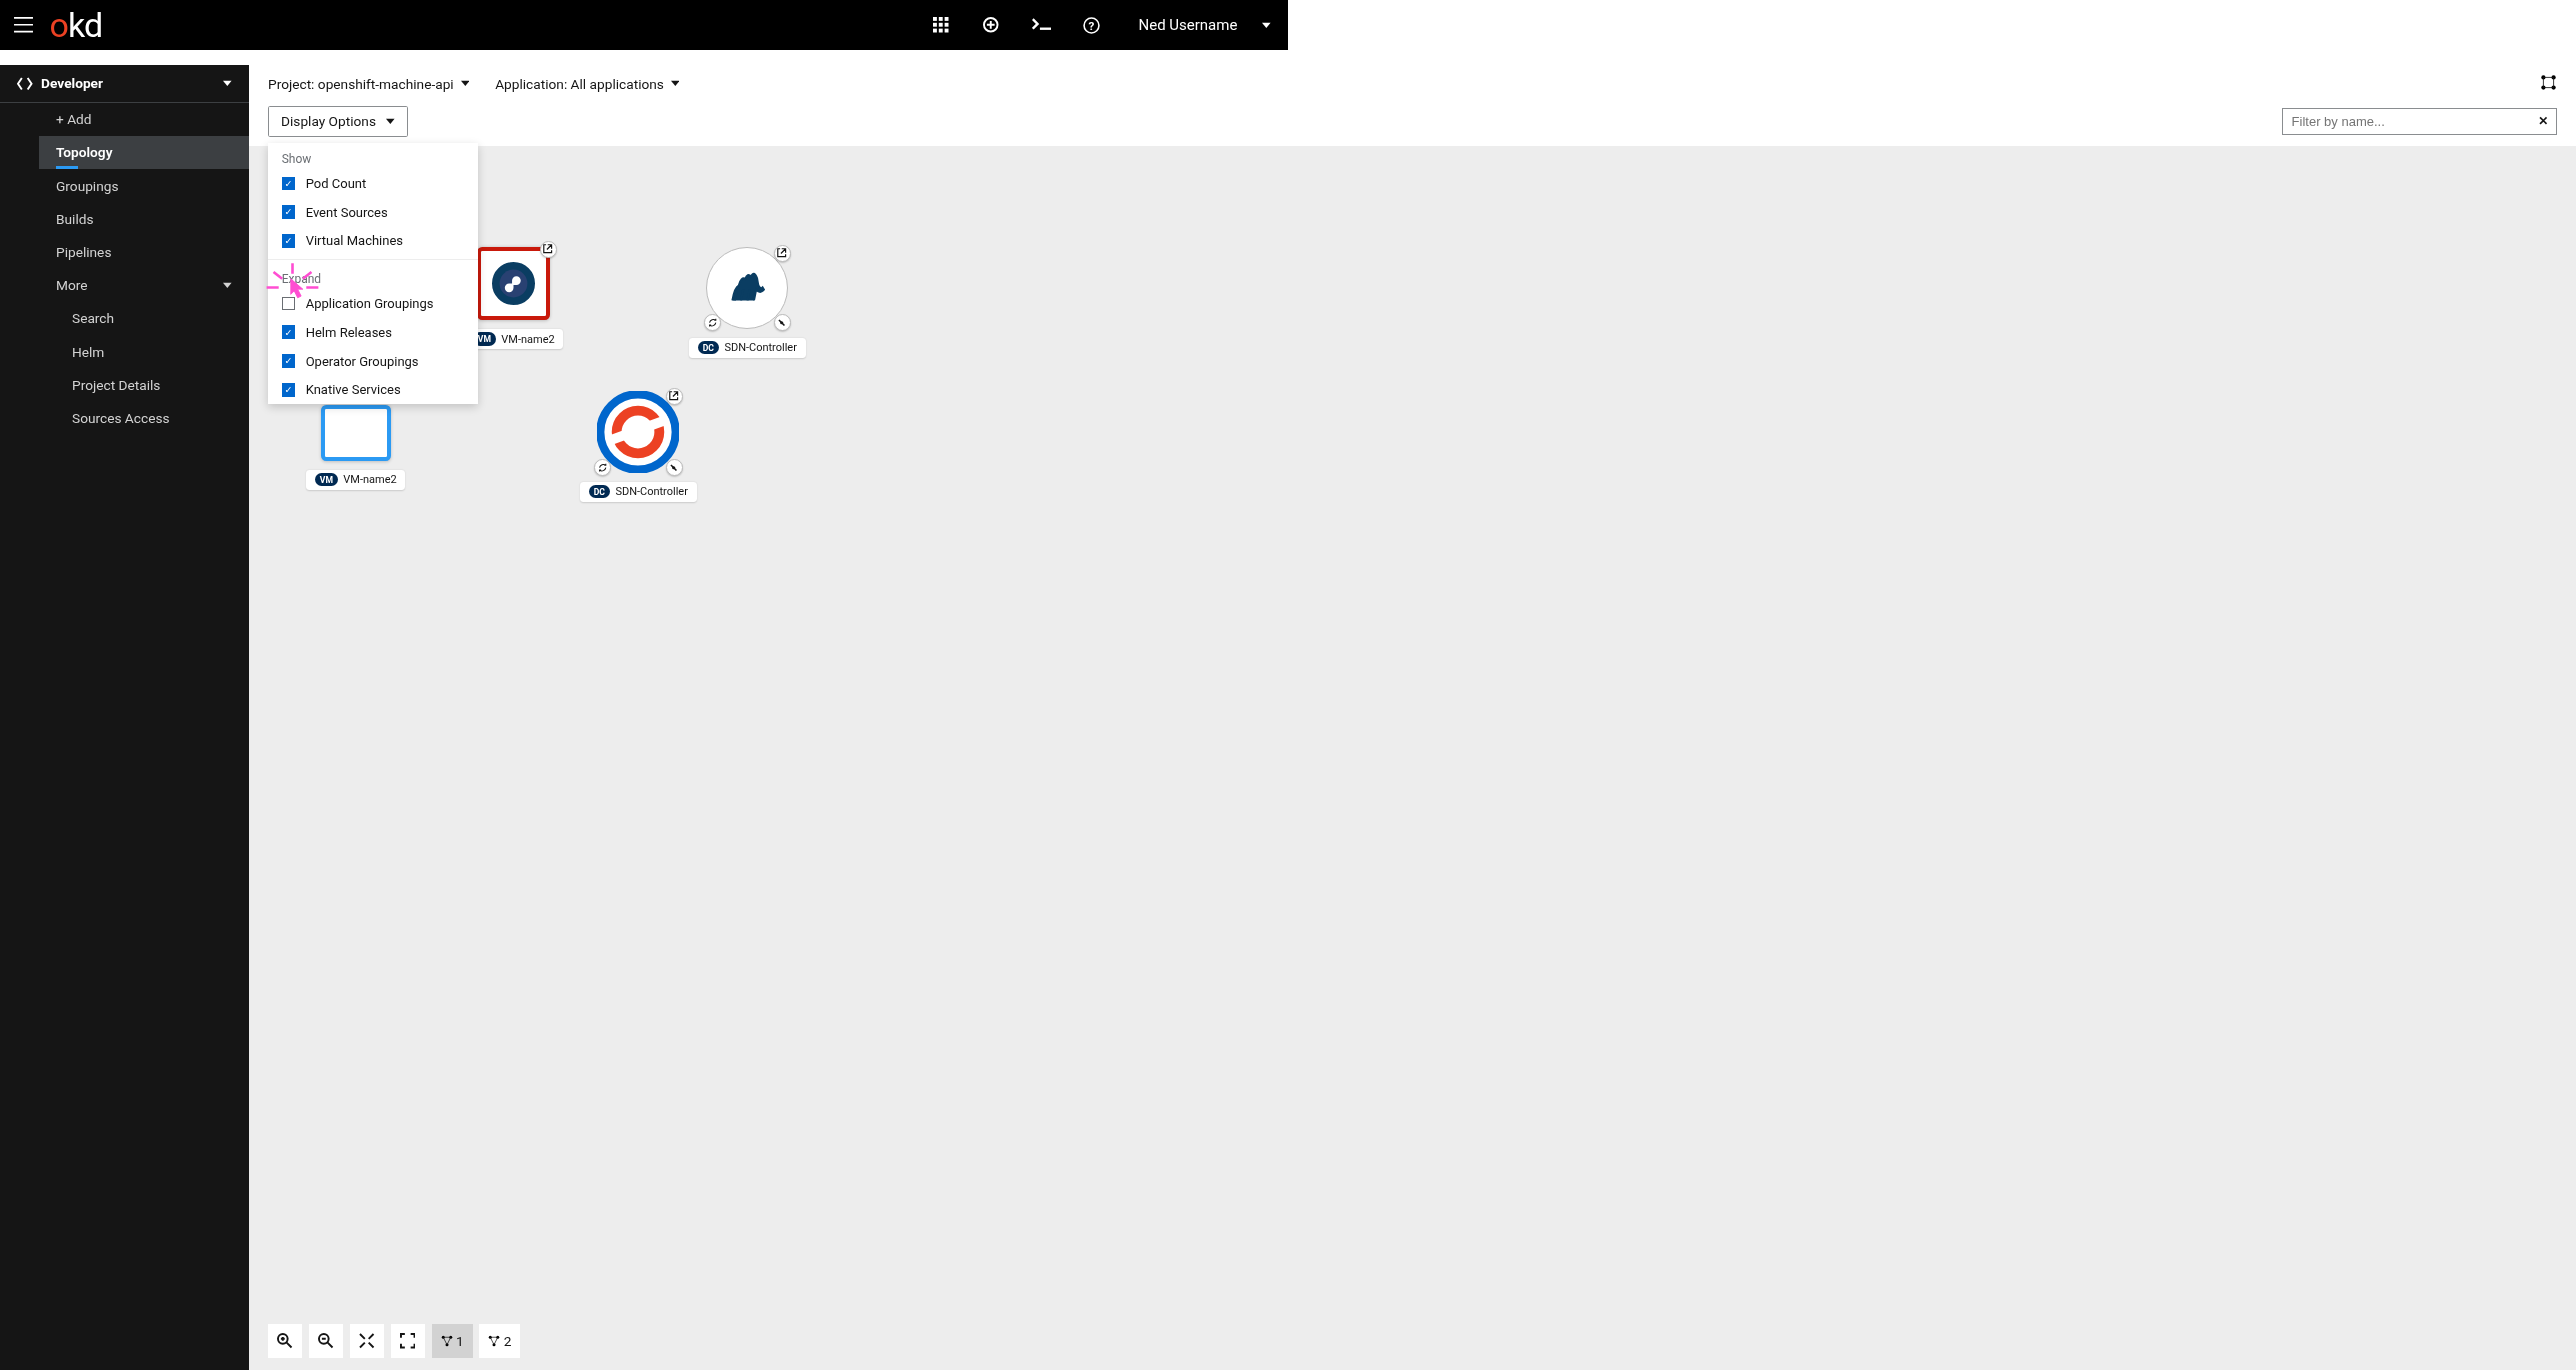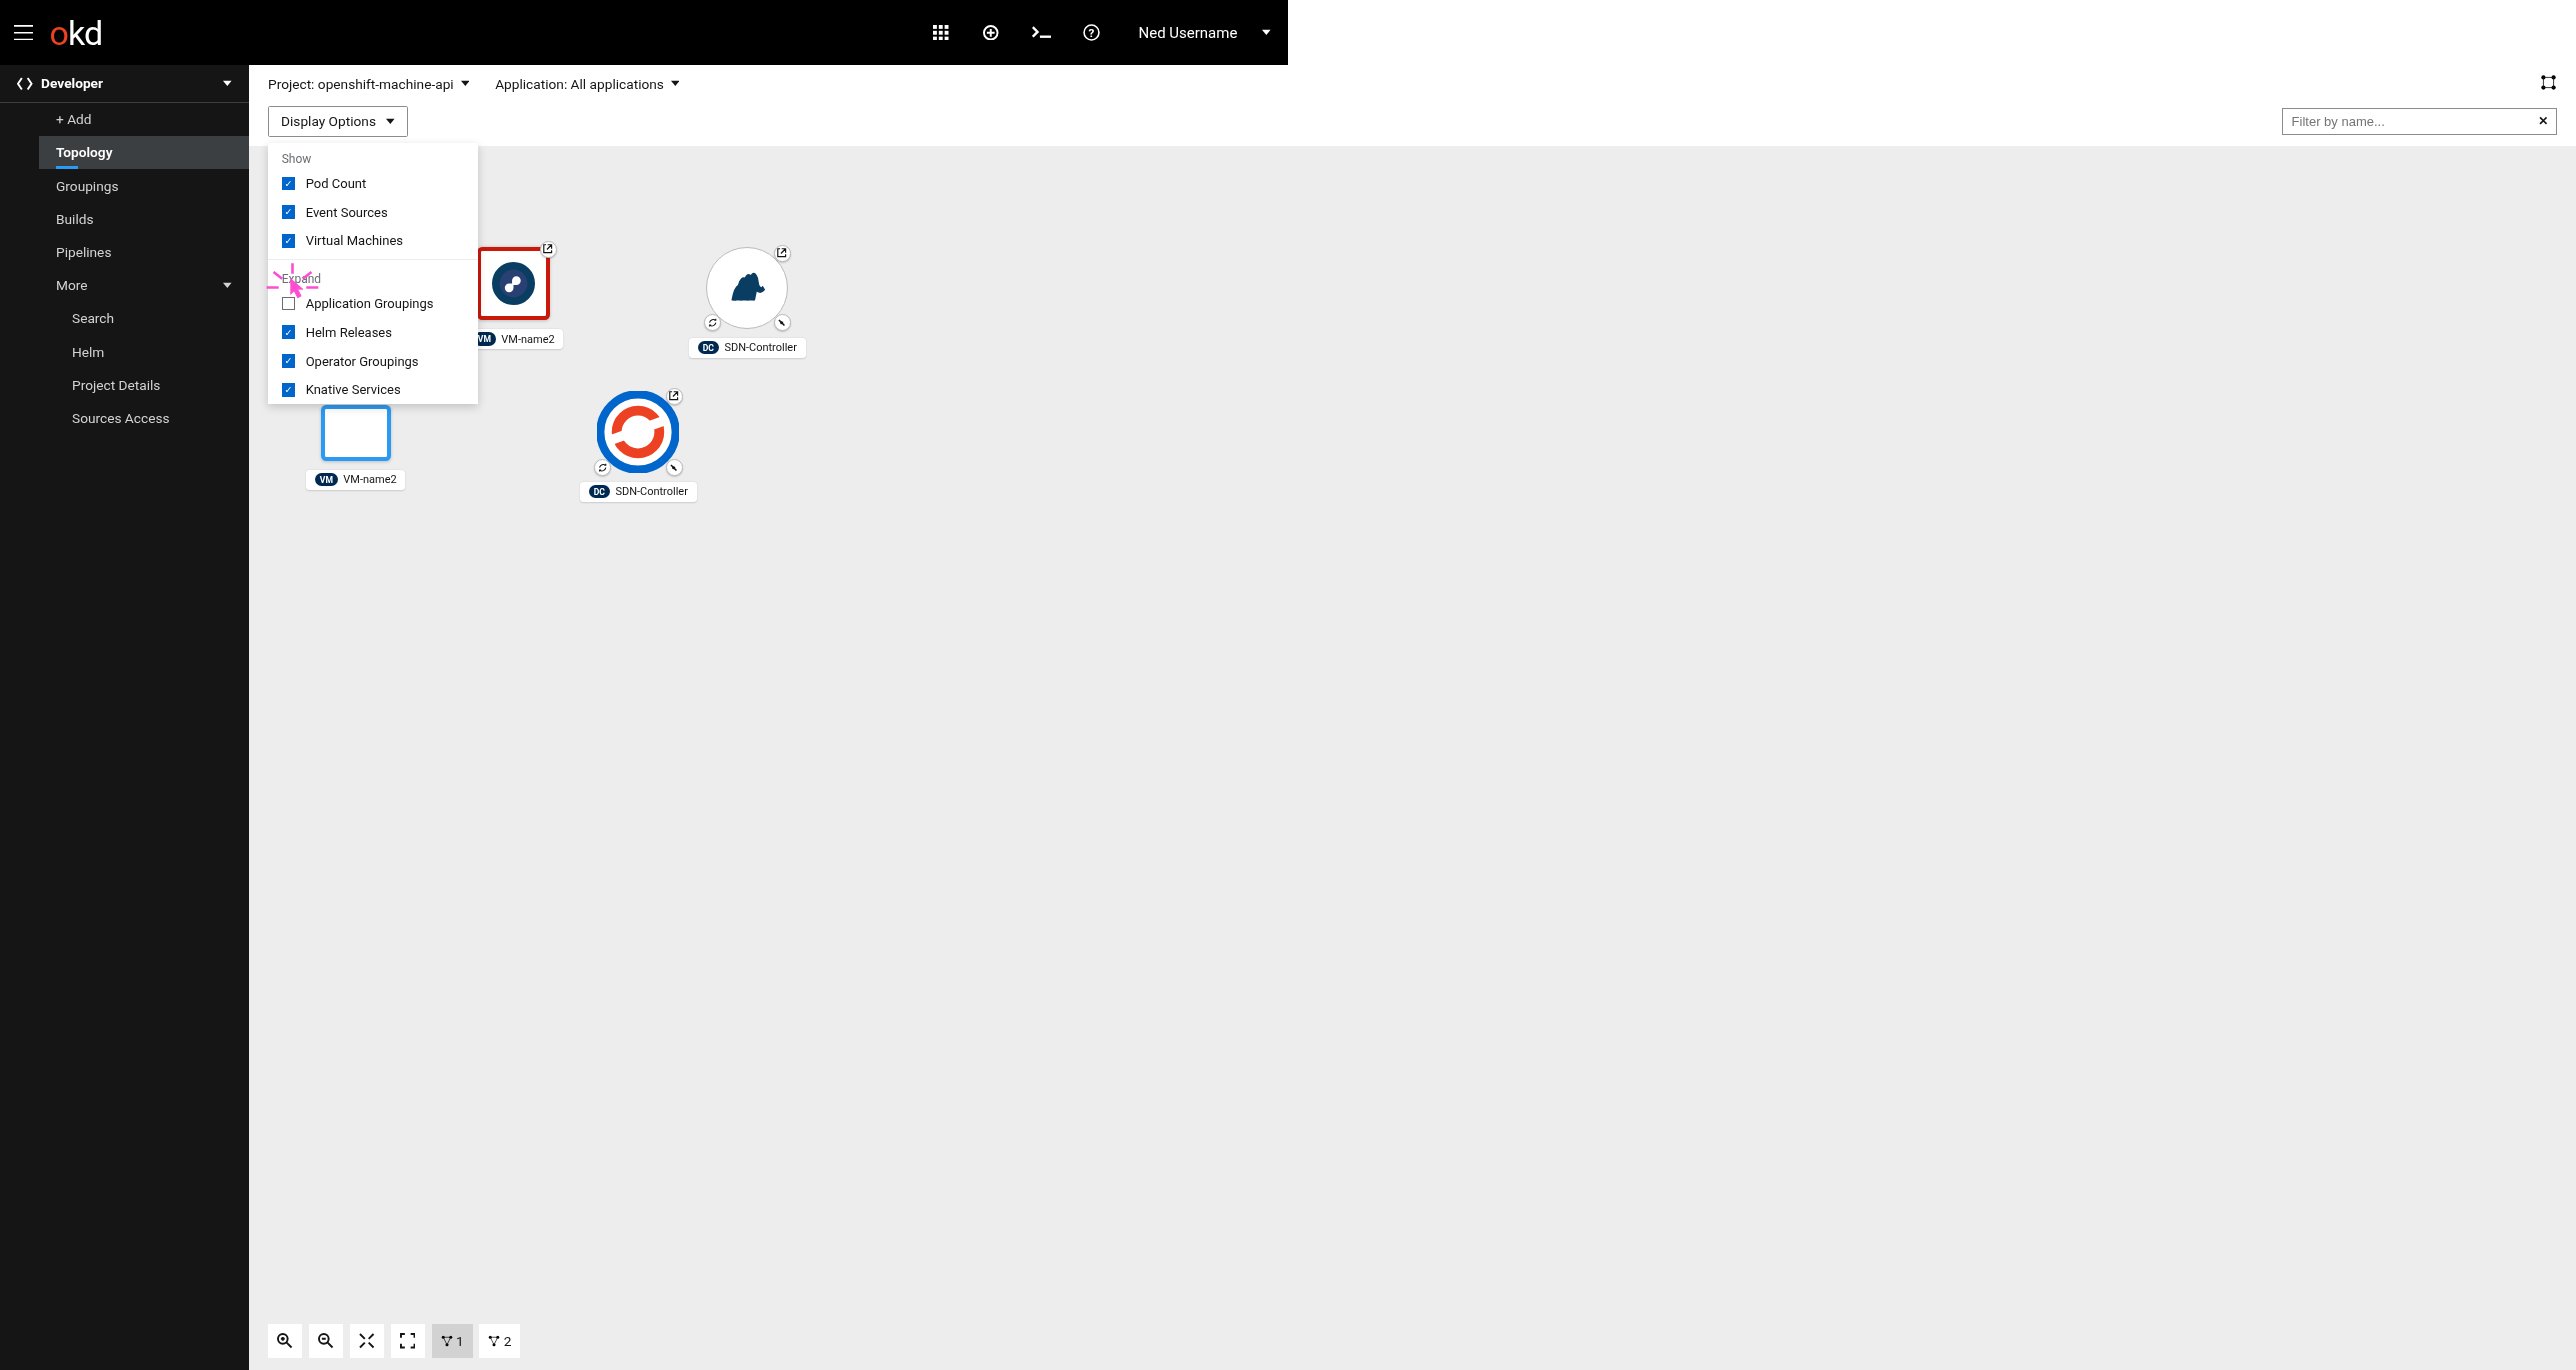--- a/index.html
+++ b/index.html
@@ -8,21 +8,21 @@
     font-size: 12px;
     color: #151515;
     background: #fff;
     width: 1288px;
     height: 685px;
     overflow: hidden;
   }
 
   
   .masthead {
-    height: 65px;
+    height: 50px;
     background: #000;
     display: flex;
     align-items: center;
     padding: 0 17px 0 12px;
     color: #fff;
   }
   .hamburger { width: 22px; height: 22px; margin-right: 15.5px; cursor: pointer; display:flex; align-items:center; justify-content:center;}
   .hamburger svg { stroke:#fff; }
   .logo { font-size: 34px; font-weight: 400; letter-spacing: -0.9px; user-select:none;}
   .logo .o { color: #ec4123; }

